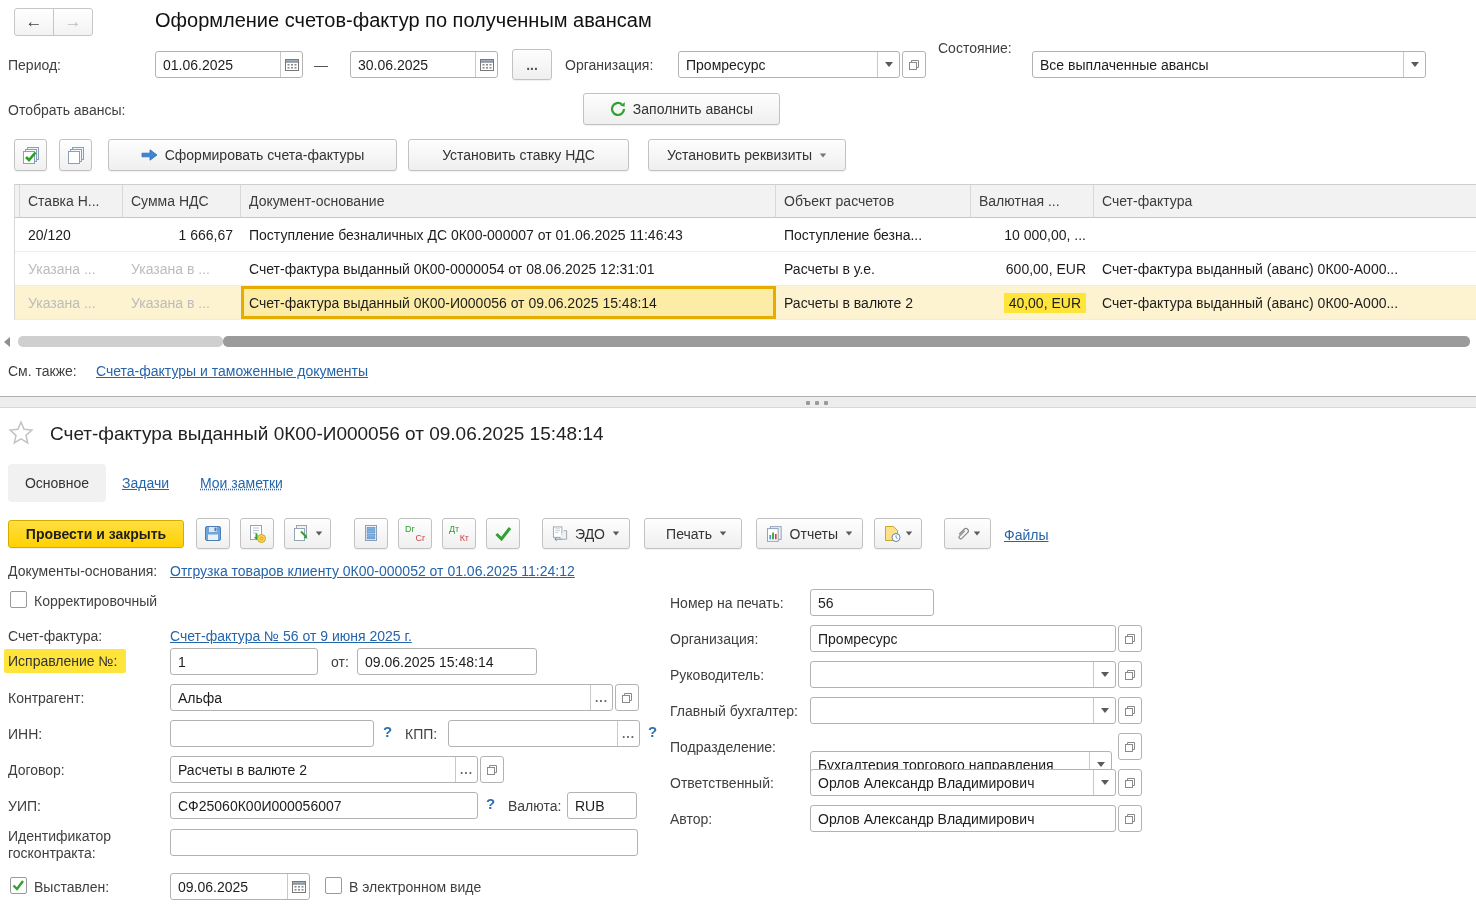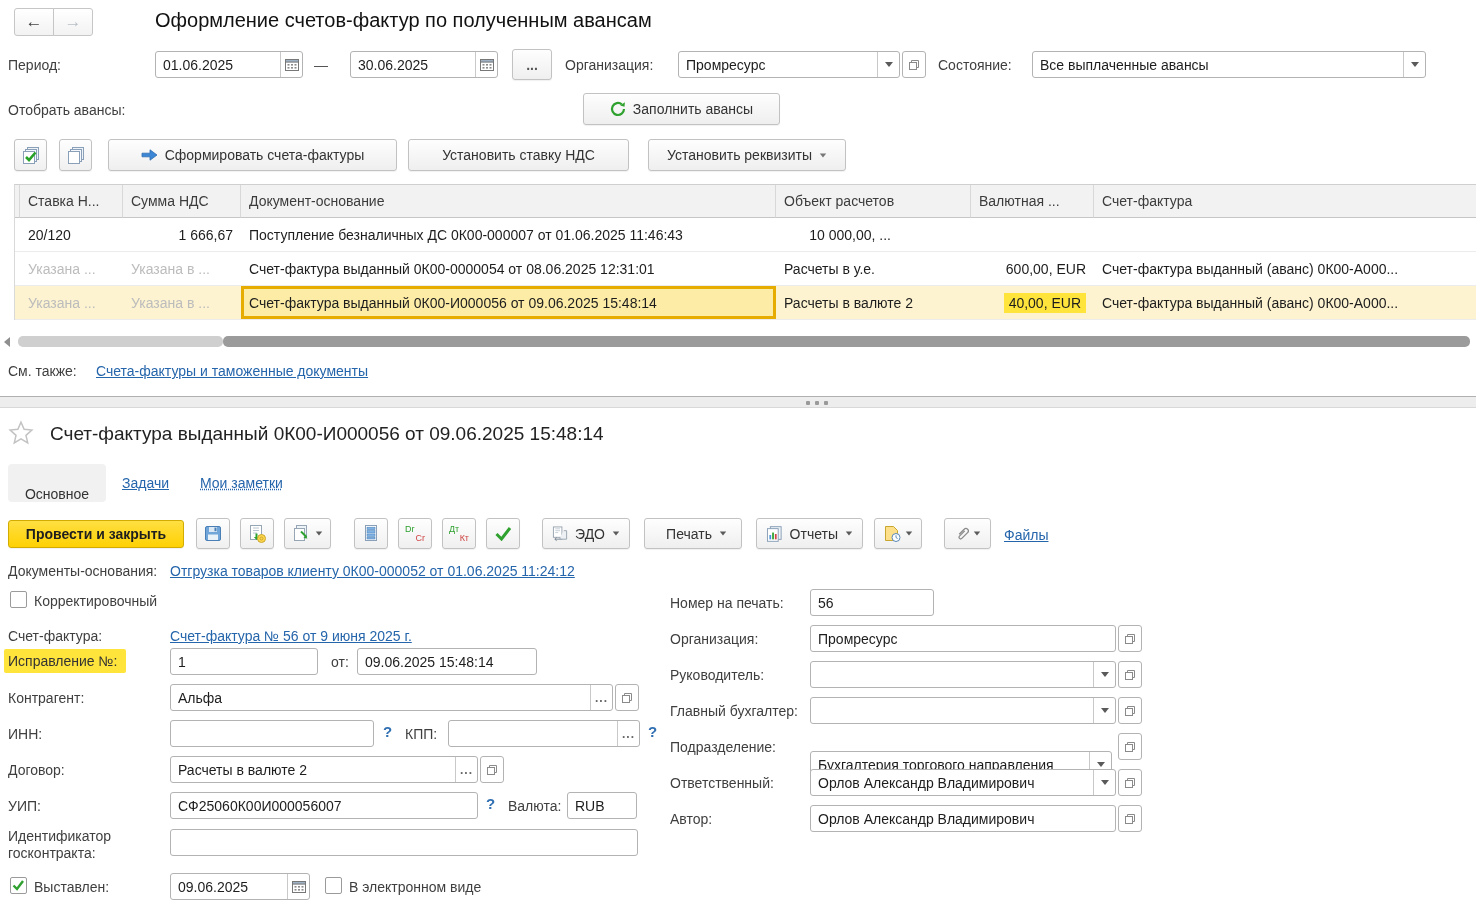--- a/index.html
+++ b/index.html
@@ -36,21 +36,21 @@
   .dim{color:#bcbcbc}
   .selrow .td{background:#fdf3d0}
   .p0{padding:0}
   .selcell{flex:1;height:100%;border:3px solid #e7ac00;background:#fdeca6;display:flex;align-items:center;padding:0 5px;white-space:nowrap;overflow:hidden}
   .marker{background:#ffe43c;padding:2px 5px}
   
   .scap{position:absolute;height:11px;border-radius:5px}
   .splitter{position:absolute;left:0;top:396px;width:1476px;height:12px;background:#ededed;border-top:1px solid #b0b0b0;border-bottom:1px solid #d8d8d8;cursor:row-resize}
   .dot{position:absolute;width:4px;height:4px;background:#9a9a9a;border-radius:1px;top:4px}
   
-  .tab-active{position:absolute;display:flex;align-items:flex-end;justify-content:center;background:#f1f1f1;border-radius:4px;color:#333;cursor:pointer}
+  .tab-active{position:absolute;display:flex;align-items:center;justify-content:center;background:#f1f1f1;border-radius:4px;color:#333;cursor:pointer}
   
   .ibtn{position:absolute;display:flex;align-items:center;justify-content:center;gap:4px;border:1px solid #c2c2c2;border-radius:3px;background:linear-gradient(#fefefe,#f0f0f0);cursor:pointer;box-shadow:0 1px 1px rgba(0,0,0,.06)}
   .q{position:absolute;color:#2f6fb2;font-weight:bold;font-size:15px;cursor:pointer}
   .cb{position:absolute;width:17px;height:17px;border:1px solid #9b9b9b;border-radius:2px;background:#fff;display:flex;align-items:center;justify-content:center;cursor:pointer}
   .drcr{position:relative;width:20px;height:18px;font-size:9px;font-weight:normal;line-height:9px}
   .drcr .g{position:absolute;left:0;top:0;color:#2ea12e}
   .drcr .r{position:absolute;right:0;bottom:0;color:#d04545}
   h1{font-size:20px;font-weight:normal;color:#111;white-space:nowrap}
   h2{font-size:19px;font-weight:normal;color:#222;white-space:nowrap}
 </style>
@@ -116,21 +116,21 @@
         <span class="tri"></span>
       </div>
   </div>
   <div class="openbtn" style="left:902px;top:51px">
       <svg width="12" height="12" viewBox="0 0 12 12" fill="none" stroke="#8a8a8a">
         <rect x="1.5" y="3.5" width="7" height="7"></rect>
         <path d="M3.5 3.5v-2h7v7h-2"></path>
       </svg>
     </div>
 
-  <div class="lbl" style="left:938px;top:57px">Состояние:</div>
+  <div class="lbl" style="left:938px;top:40px">Состояние:</div>
   <div class="field" style="left:1032px;top:51px;width:394px">
     <div class="val">Все выплаченные авансы</div>
     <div class="fseg">
         <span class="tri"></span>
       </div>
   </div>
 
   <div class="lbl" style="left:8px;top:102px">Отобрать авансы:</div>
   <div class="btn" style="left:583px;top:93px;width:197px;height:32px">
     <svg width="16" height="16" viewBox="0 0 16 16">
@@ -177,20 +177,21 @@
       <div class="th c3">Документ-основание</div>
       <div class="th c4">Объект расчетов</div>
       <div class="th c5">Валютная ...</div>
       <div class="th c6" style="border-right:none">Счет-фактура</div>
     </div>
     <div class="trow">
       <div class="td c0"></div>
       <div class="td c1">20/120</div>
       <div class="td c2 num">1 666,67</div>
       <div class="td c3">Поступление безналичных ДС 0К00-000007 от 01.06.2025 11:46:43</div>
+      <div class="td c4">Поступление безна...</div>
       <div class="td c5 num">10 000,00, ...</div>
       <div class="td c6"></div>
     </div>
     <div class="trow">
       <div class="td c0"></div>
       <div class="td c1 dim">Указана ...</div>
       <div class="td c2 dim">Указана в ...</div>
       <div class="td c3">Счет-фактура выданный 0К00-0000054 от 08.06.2025 12:31:01</div>
       <div class="td c4">Расчеты в у.е.</div>
       <div class="td c5 num">600,00, EUR</div>

